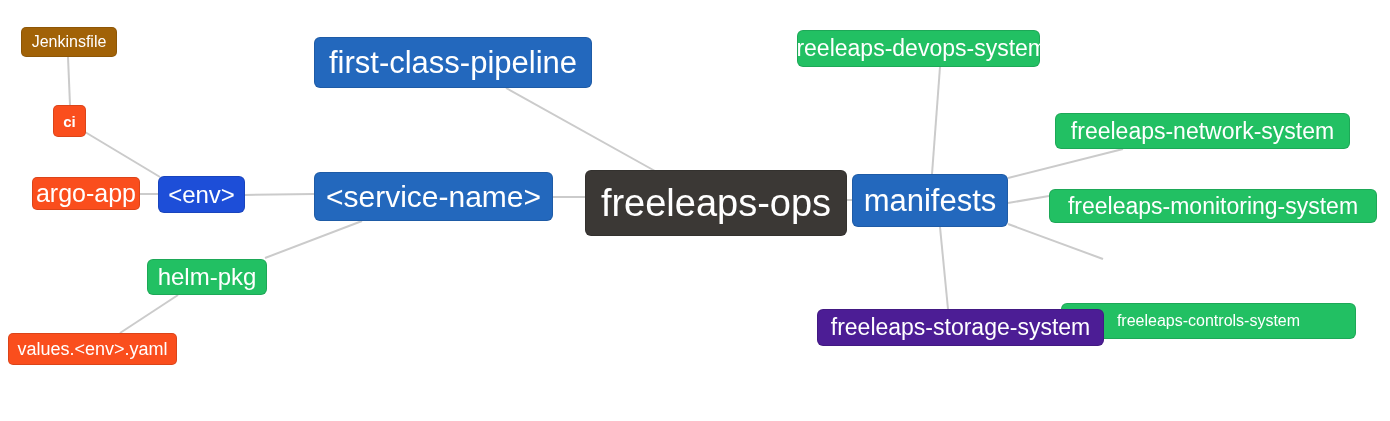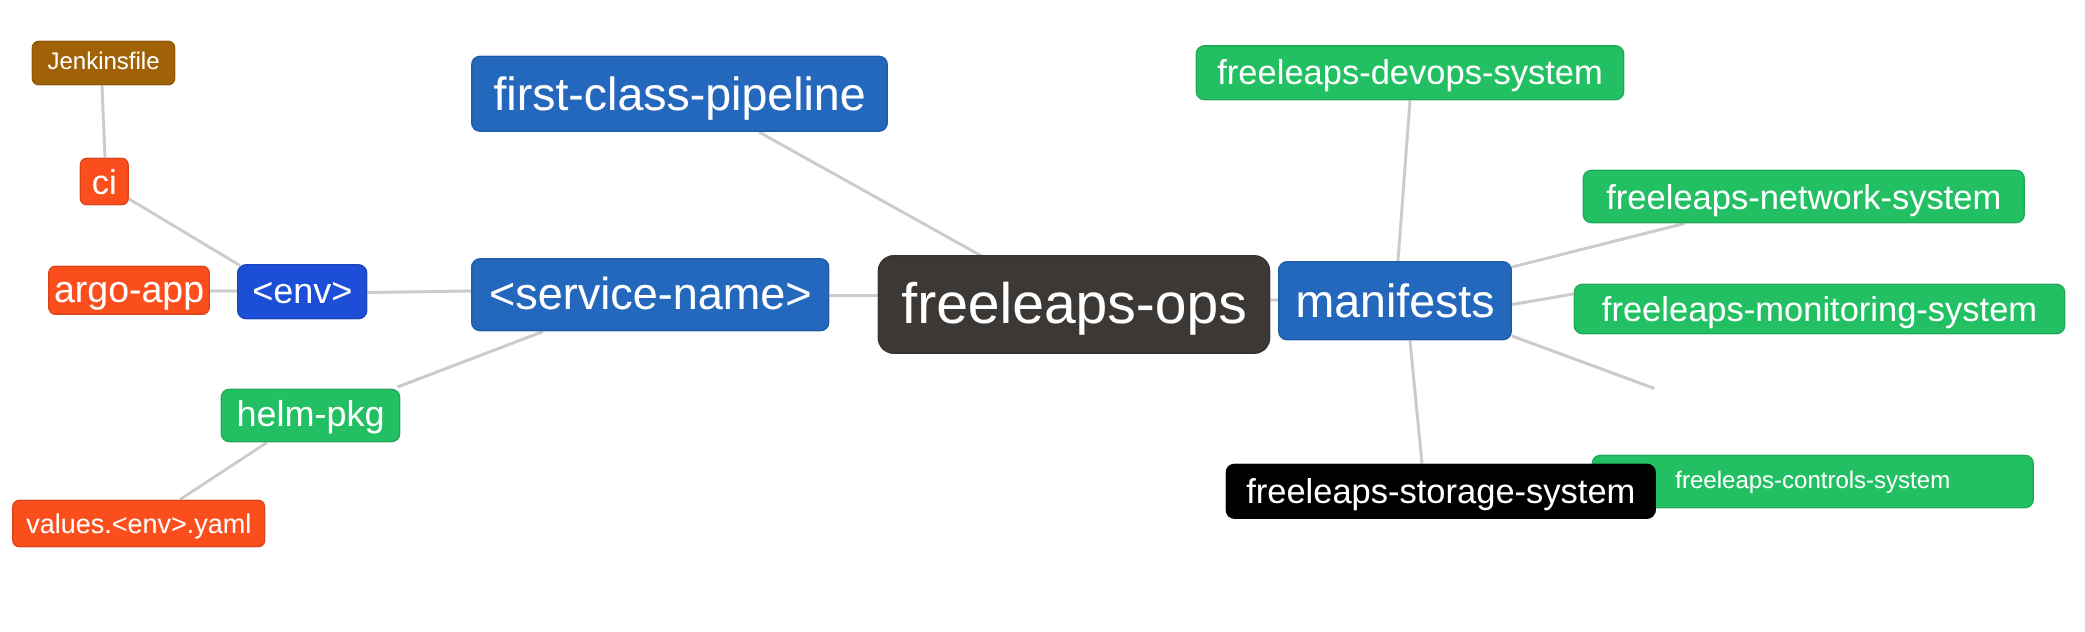--- a/index.html
+++ b/index.html
@@ -35,30 +35,30 @@
     color: #ffffff;
     white-space: nowrap;
     border-radius: 6px;
     border: 1px solid rgba(0,0,0,0.12);
     box-sizing: border-box;
     cursor: default;
     line-height: 1;
   }
   
   #n-jenkinsfile          { left: 21px;   top: 27px;  width: 96px;  height: 30px; font-size: 16px; border-radius: 5px; }
-  #n-ci                   { left: 53px;   top: 105px; width: 33px;  height: 32px; font-size: 23px; border-radius: 5px; }
+  #n-ci                   { left: 53px;   top: 105px; width: 33px;  height: 32px; font-size: 15px; border-radius: 5px; font-weight: bold; }
   #n-argo-app             { left: 32px;   top: 177px; width: 108px;  height: 33px; font-size: 25px; border-radius: 5px; }
   #n-env                  { left: 158px;  top: 176px; width: 87px;  height: 37px; font-size: 24px; }
   #n-helm-pkg             { left: 147px;  top: 259px; width: 120px; height: 36px; font-size: 24px; }
   #n-values-env-yaml      { left: 8px;    top: 333px; width: 169px; height: 32px; font-size: 18px; border-radius: 5px; }
   #n-first-class-pipeline { left: 314px;  top: 37px;  width: 278px; height: 51px; font-size: 31px; }
   #n-service-name         { left: 314px;  top: 172px; width: 239px; height: 49px; font-size: 30px; }
-  #n-freeleaps-ops        { left: 585px;  top: 170px; width: 262px; height: 66px; font-size: 38px; border-radius: 11px; }
+  #n-freeleaps-ops        { left: 585px;  top: 170px; width: 262px; height: 66px; font-size: 38px; }
   #n-manifests            { left: 852px;  top: 174px; width: 156px; height: 53px; font-size: 31px; }
-  #n-devops-system        { left: 797px;  top: 30px;  width: 286px; height: 37px; font-size: 23px; }
+  #n-devops-system        { left: 797px;  top: 30px;  width: 243px; height: 37px; font-size: 23px; }
   #n-network-system       { left: 1055px; top: 113px; width: 295px; height: 36px; font-size: 23px; }
   #n-monitoring-system    { left: 1049px; top: 189px; width: 328px; height: 34px; font-size: 23px; }
   #n-controls-system      { left: 1061px; top: 259px; width: 295px; height: 36px; font-size: 16px; margin-top: 44px; }
   #n-storage-system       { left: 817px;  top: 309px; width: 287px; height: 37px; font-size: 23px; }
 </style>
 </head>
 <body>
 
 <div id="canvas">
 
@@ -128,17 +128,17 @@
   </div>
 
   <div class="node" id="n-monitoring-system" style="background: rgb(34, 192, 99);">
     <span>freeleaps-monitoring-system</span>
   </div>
 
   <div class="node" id="n-controls-system" style="background: rgb(34, 192, 99);">
     <span>freeleaps-controls-system</span>
   </div>
 
-  <div class="node" id="n-storage-system" style="background: #000000;">
+  <div class="node" id="n-storage-system" style="background: #4c1d95;">
     <span>freeleaps-storage-system</span>
   </div>
 
 </div>
 
 </body></html>

